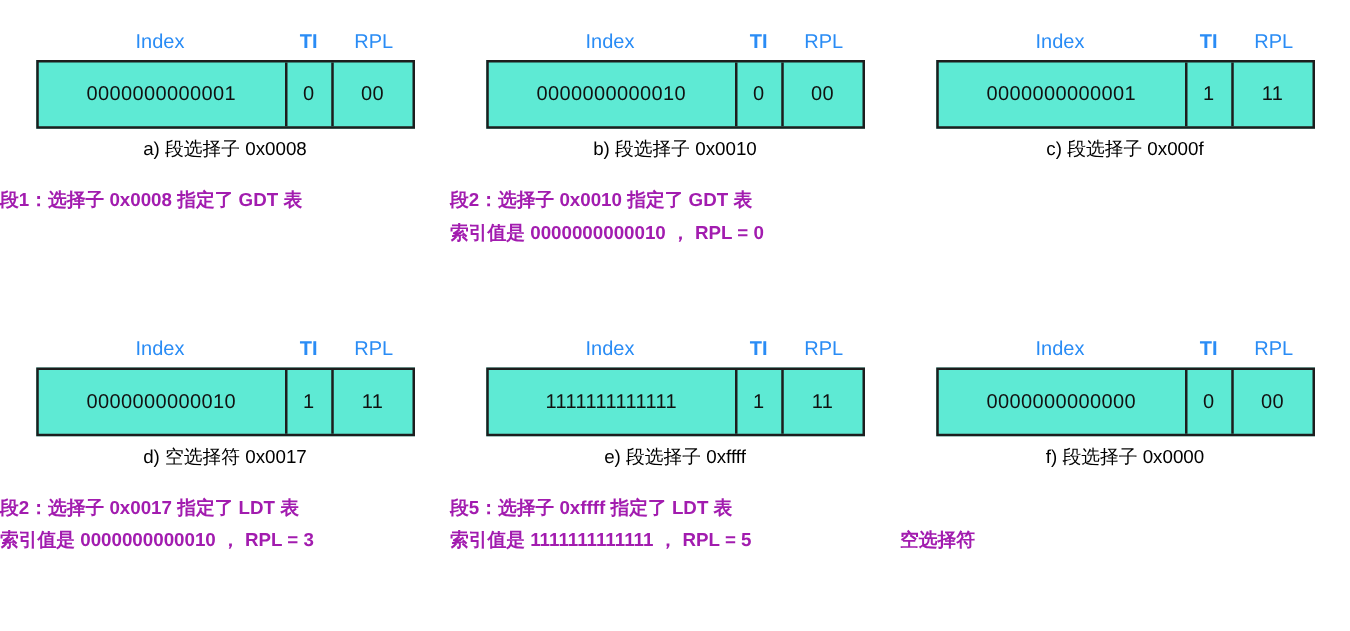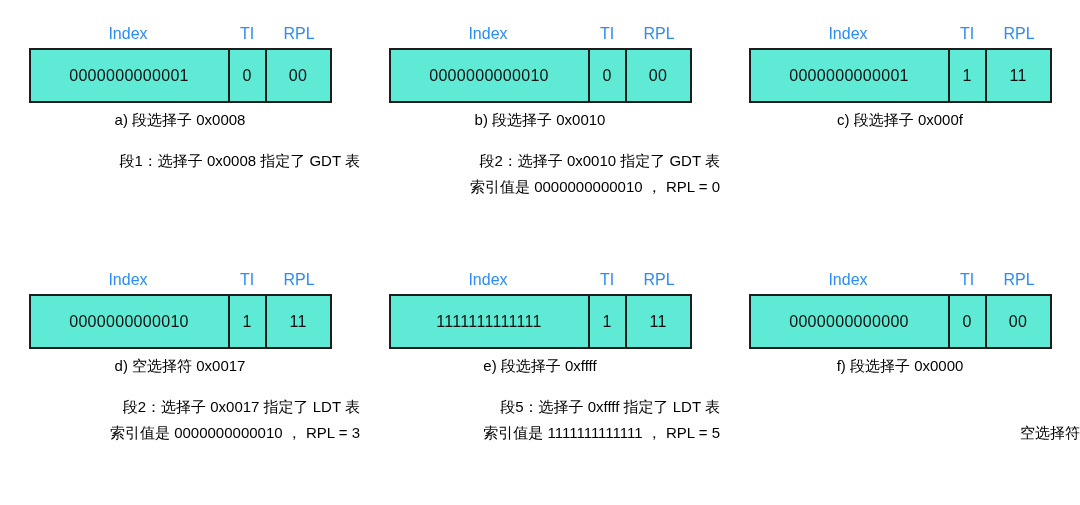--- a/index.html
+++ b/index.html
@@ -53,21 +53,21 @@
   .hdr-index,
   .hdr-ti,
   .hdr-rpl {
     color: #2a8cf5;
     font-size: 16px;
     line-height: 20px;
     text-align: center;
     white-space: nowrap;
   }
   .hdr-index { width: 199px; }
-  .hdr-ti    { width: 39px; }
+  .hdr-ti    { width: 39px; font-weight: bold; }
   .hdr-rpl   { width: 65px; }
 
   
   .selbox {
     width: 303px;
     height: 55px;
     margin: 4px auto 0 auto;
     border: 2px solid #1d1d1d;
     box-sizing: border-box;
     display: flex;
@@ -97,25 +97,25 @@
     text-align: center;
     font-size: 15px;
     line-height: 20px;
     color: #000000;
     white-space: nowrap;
   }
 
   
   .note {
     margin-top: 18px;
-    text-align: right;
-    color: #000000;
+    text-align: left;
+    color: #a21caf;
     font-size: 15px;
     line-height: 26px;
-    font-weight: normal;
+    font-weight: bold;
   }
   .note .nline { display: block; white-space: nowrap; }
   .note.single { margin-top: 44px; }
 </style>
 </head>
 <body>
 
 <div class="canvas">
   <div class="grid">
 

